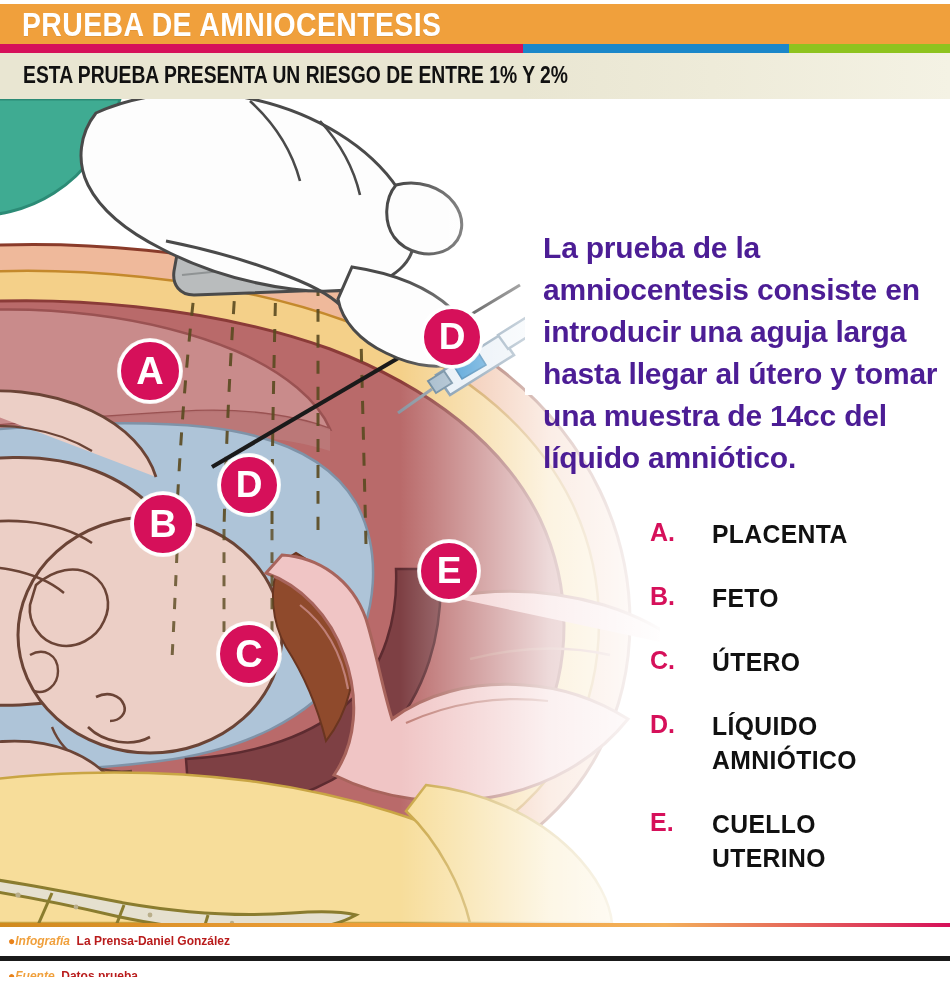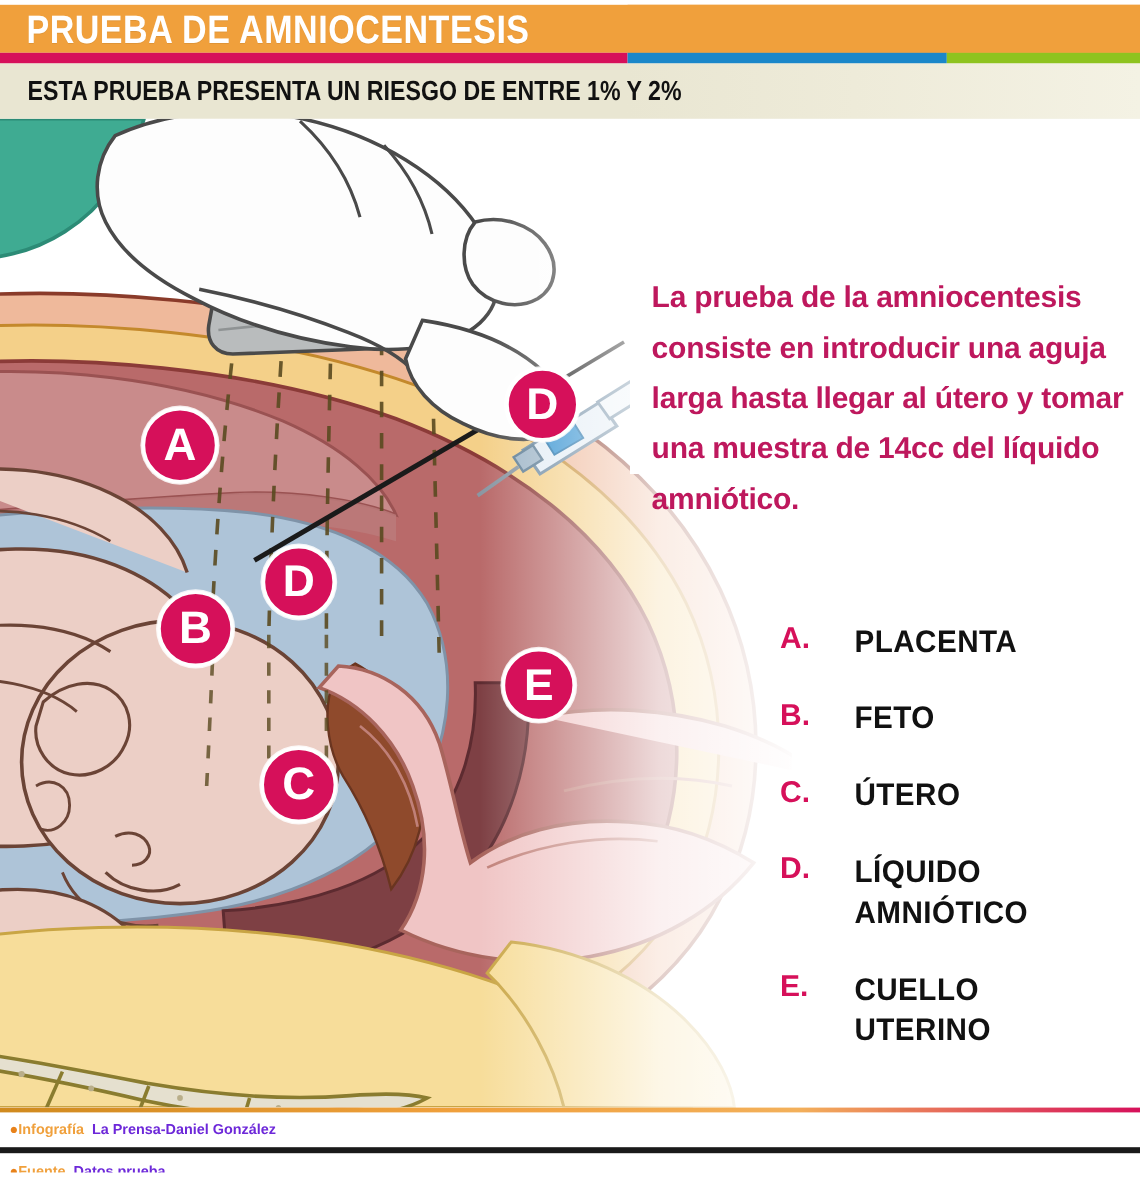--- a/index.html
+++ b/index.html
@@ -81,22 +81,22 @@
     font-weight:bold;
     text-align:center;
     font-family:"Liberation Sans", sans-serif;
     box-shadow:0 0 0 1px rgba(255,255,255,0.85);
   }
   .marker span{display:block;}
 
   
   .desc{
     position:absolute;left:543px;top:128px;width:395px;
-    font-size:25px;line-height:42px;
-    font-weight:bold;color:#be185d;
+    font-size:30px;line-height:42px;
+    font-weight:bold;color:#4c1d95;
     letter-spacing:-0.2px;
   }
   .legend{
     position:absolute;left:650px;top:418px;width:300px;
   }
   .leg-row{
     display:flex;align-items:flex-start;
     margin-bottom:30px;
   }
   .leg-letter{
@@ -120,22 +120,22 @@
   .f-rule-top{
     position:absolute;left:0;top:0;width:950px;height:4px;
     background:linear-gradient(90deg,#d08a1e 0%, #f0a03c 40%, #f3b05a 70%, #d6105a 100%);
   }
   .f-line{
     position:absolute;left:8px;
     font-size:12px;line-height:14px;font-weight:bold;
     white-space:nowrap;
   }
   .f-bullet{color:#e8821a;}
-  .f-tag{color:#f0a03c;font-weight:bold;}
-  .f-val{color:#6d28d9;font-weight:bold;}
+  .f-tag{color:#f0a03c;font-weight:bold;font-style:italic;}
+  .f-val{color:#b91c1c;font-weight:bold;}
   .f-rule-mid{
     position:absolute;left:0;top:33px;width:950px;height:5px;background:#1a1a1a;
   }
 </style>
 </head>
 <body>
 
 <div class="poster">
 
   <div class="hdr-band"></div>

